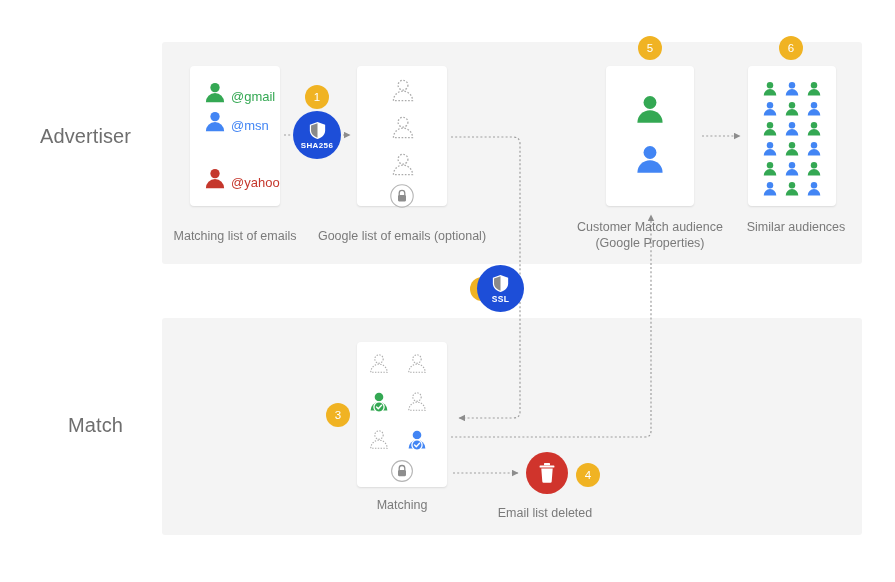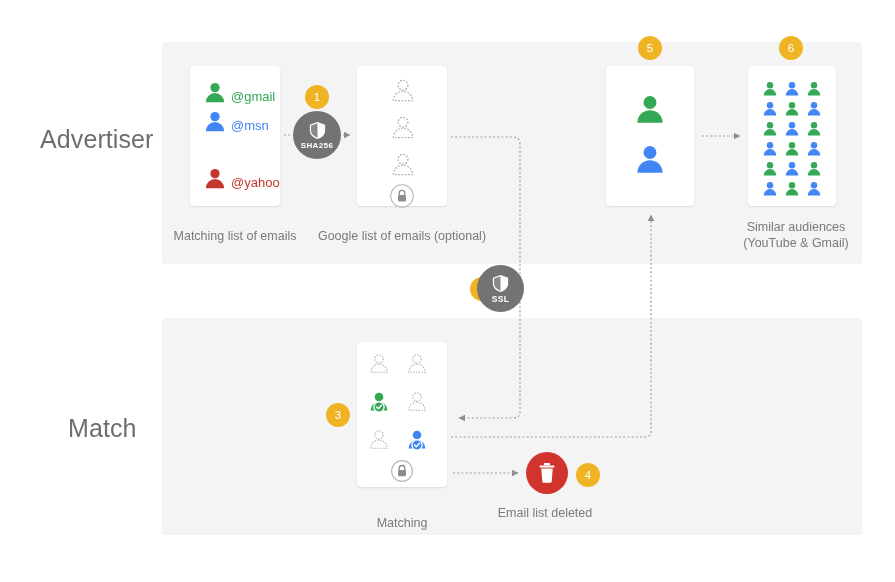--- a/index.html
+++ b/index.html
@@ -24,21 +24,21 @@
     position: absolute;
     background: #f4f4f4;
     border-radius: 3px;
   }
   #lane-advertiser { left: 162px; top: 42px; width: 700px; height: 222px; }
   #lane-google     { left: 162px; top: 318px; width: 700px; height: 217px; }
 
   
   .lane-title {
     position: absolute;
-    font-size: 25px;
+    font-size: 20px;
     color: #6e6e6e;
     font-weight: 400;
     letter-spacing: .1px;
     white-space: nowrap;
   }
   #title-advertiser { left: 40px; top: 125px; }
   #title-google     { left: 68px; top: 414px; }
 
   
   .card {
@@ -59,21 +59,21 @@
     font-size: 12.5px;
     color: #7a7a7a;
     text-align: center;
     line-height: 16px;
     white-space: nowrap;
   }
   #cap-original { left: 135px; top: 228px; width: 200px; }
   #cap-hashed   { left: 302px; top: 228px; width: 200px; }
   #cap-cma      { left: 550px; top: 219px; width: 200px; }
   #cap-similar  { left: 696px; top: 219px; width: 200px; }
-  #cap-matching { left: 302px; top: 515px; width: 200px; }
+  #cap-matching { left: 302px; top: 497px; width: 200px; }
   #cap-deleted  { left: 445px; top: 505px; width: 200px; }
 
   
   .step {
     position: absolute;
     width: 24px;
     height: 24px;
     border-radius: 50%;
     background: #f0b323;
     color: #ffffff;
@@ -86,21 +86,21 @@
   #step-2 { left: 470px; top: 277px; }
   #step-3 { left: 326px; top: 403px; }
   #step-4 { left: 576px; top: 463px; }
   #step-5 { left: 638px; top: 36px; }
   #step-6 { left: 779px; top: 36px; }
 
   
   .gbadge {
     position: absolute;
     border-radius: 50%;
-    background: #737373;
+    background: #1d4ed8;
     color: #ffffff;
     display: flex;
     flex-direction: column;
     align-items: center;
     justify-content: center;
   }
   #badge-sha { left: 293px; top: 111px; width: 48px; height: 48px; }
   #badge-ssl { left: 477px; top: 265px; width: 47px; height: 47px; }
   .gbadge .bshield { display: block; }
   .gbadge .blabel {
@@ -259,20 +259,24 @@
         <path d="M3.6 20.5a8.4 8.4 0 0 1 16.8 0z" fill="#34a853"></path>
       </svg>
     </div>
     <div class="icon-slot" style="left:26px; top:76px">
       <svg width="36" height="36" viewBox="0 0 24 24">
         <circle cx="12" cy="7" r="4.3" fill="#4285f4"></circle>
         <path d="M3.6 20.5a8.4 8.4 0 0 1 16.8 0z" fill="#4285f4"></path>
       </svg>
     </div>
   </div>
+  <div class="caption" id="cap-cma">
+    <div>Customer Match audience</div>
+    <div>(Google Properties)</div>
+  </div>
   <div class="step" id="step-5">5</div>
 
   <div class="card" id="card-similar">
     <svg width="88" height="140" viewBox="0 0 88 140">
 
       <g transform="translate(13,14) scale(0.75)">
           <circle cx="12" cy="7" r="4.3" fill="#34a853"></circle>
           <path d="M3.6 20.5a8.4 8.4 0 0 1 16.8 0z" fill="#34a853"></path>
         </g>
       <g transform="translate(35,14) scale(0.75)">
@@ -345,21 +349,20 @@
           <path d="M3.6 20.5a8.4 8.4 0 0 1 16.8 0z" fill="#34a853"></path>
         </g>
       <g transform="translate(57,114) scale(0.75)">
           <circle cx="12" cy="7" r="4.3" fill="#4285f4"></circle>
           <path d="M3.6 20.5a8.4 8.4 0 0 1 16.8 0z" fill="#4285f4"></path>
         </g>
     </svg>
   </div>
   <div class="caption" id="cap-similar">
     <div>Similar audiences</div>
-    <div>(YouTube &amp; Gmail)</div>
   </div>
   <div class="step" id="step-6">6</div>
 
   <div class="card" id="card-matching">
     <svg width="90" height="145" viewBox="0 0 90 145">
 
       <g transform="translate(10,10)">
         <circle cx="12" cy="7" r="4.2" fill="none" stroke="#aaaaaa" stroke-width="1.1" stroke-dasharray="1.4 1.4"></circle>
         <path d="M3.8 20.3a8.2 8.2 0 0 1 16.4 0z" fill="none" stroke="#aaaaaa" stroke-width="1.1" stroke-dasharray="1.4 1.4"></path>
       </g>

